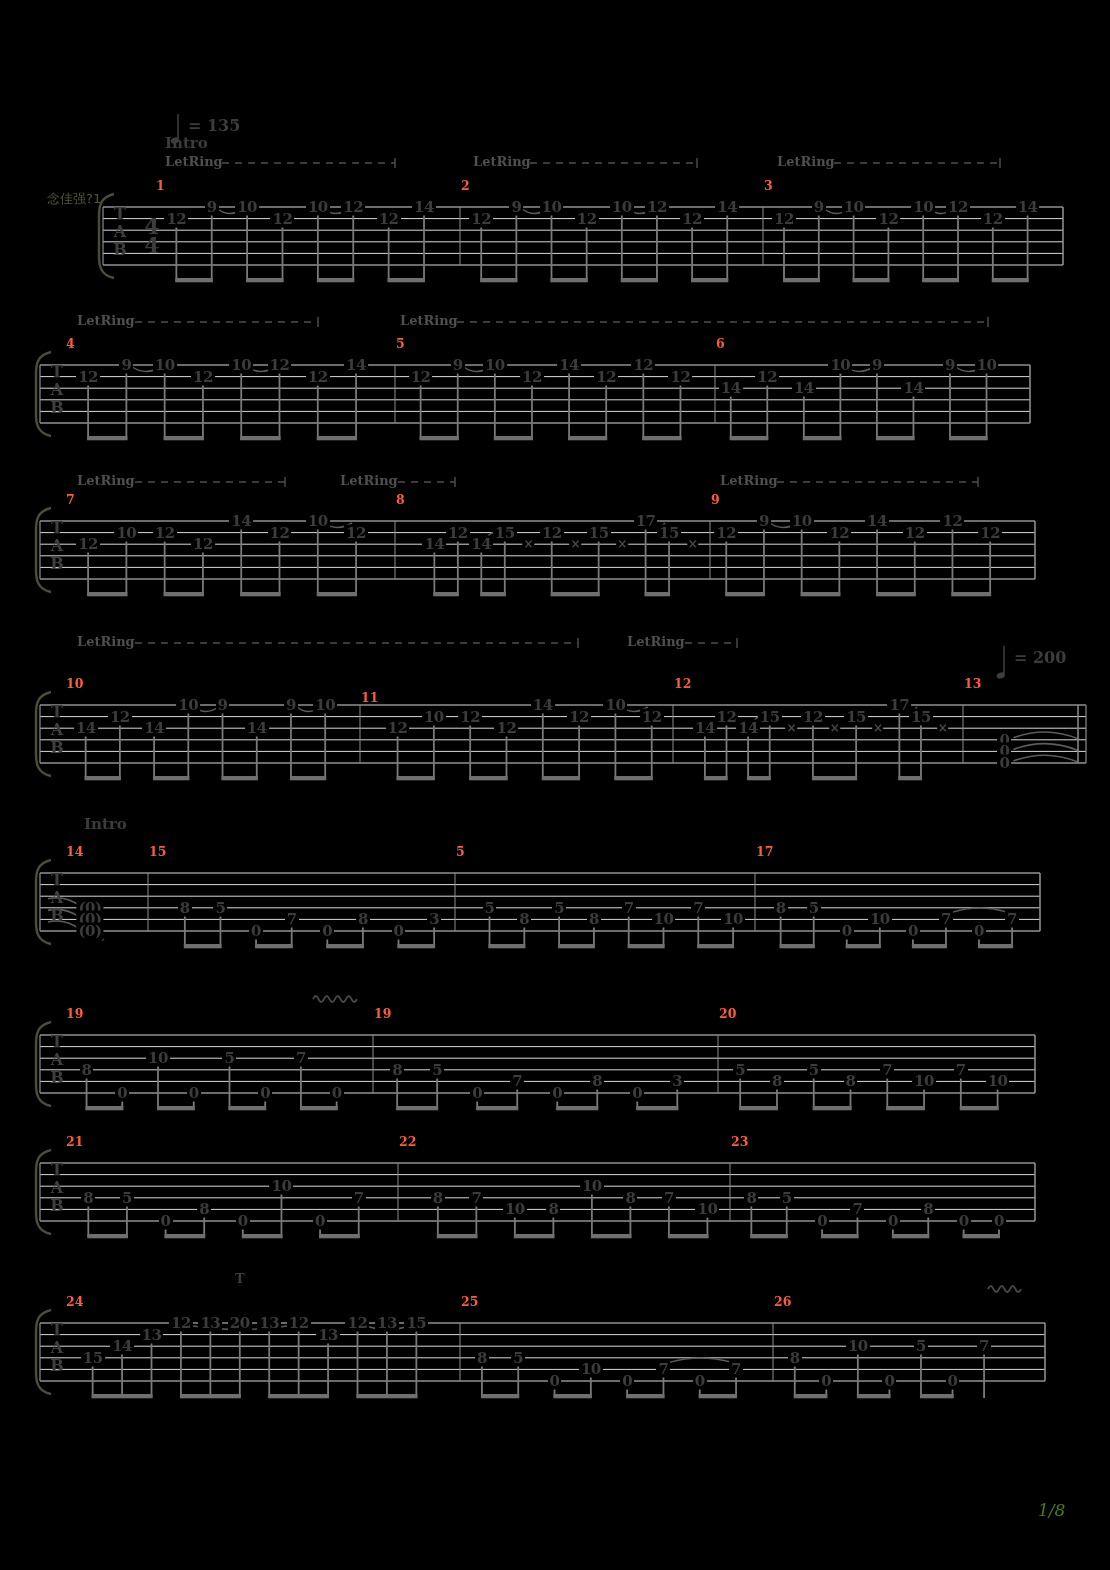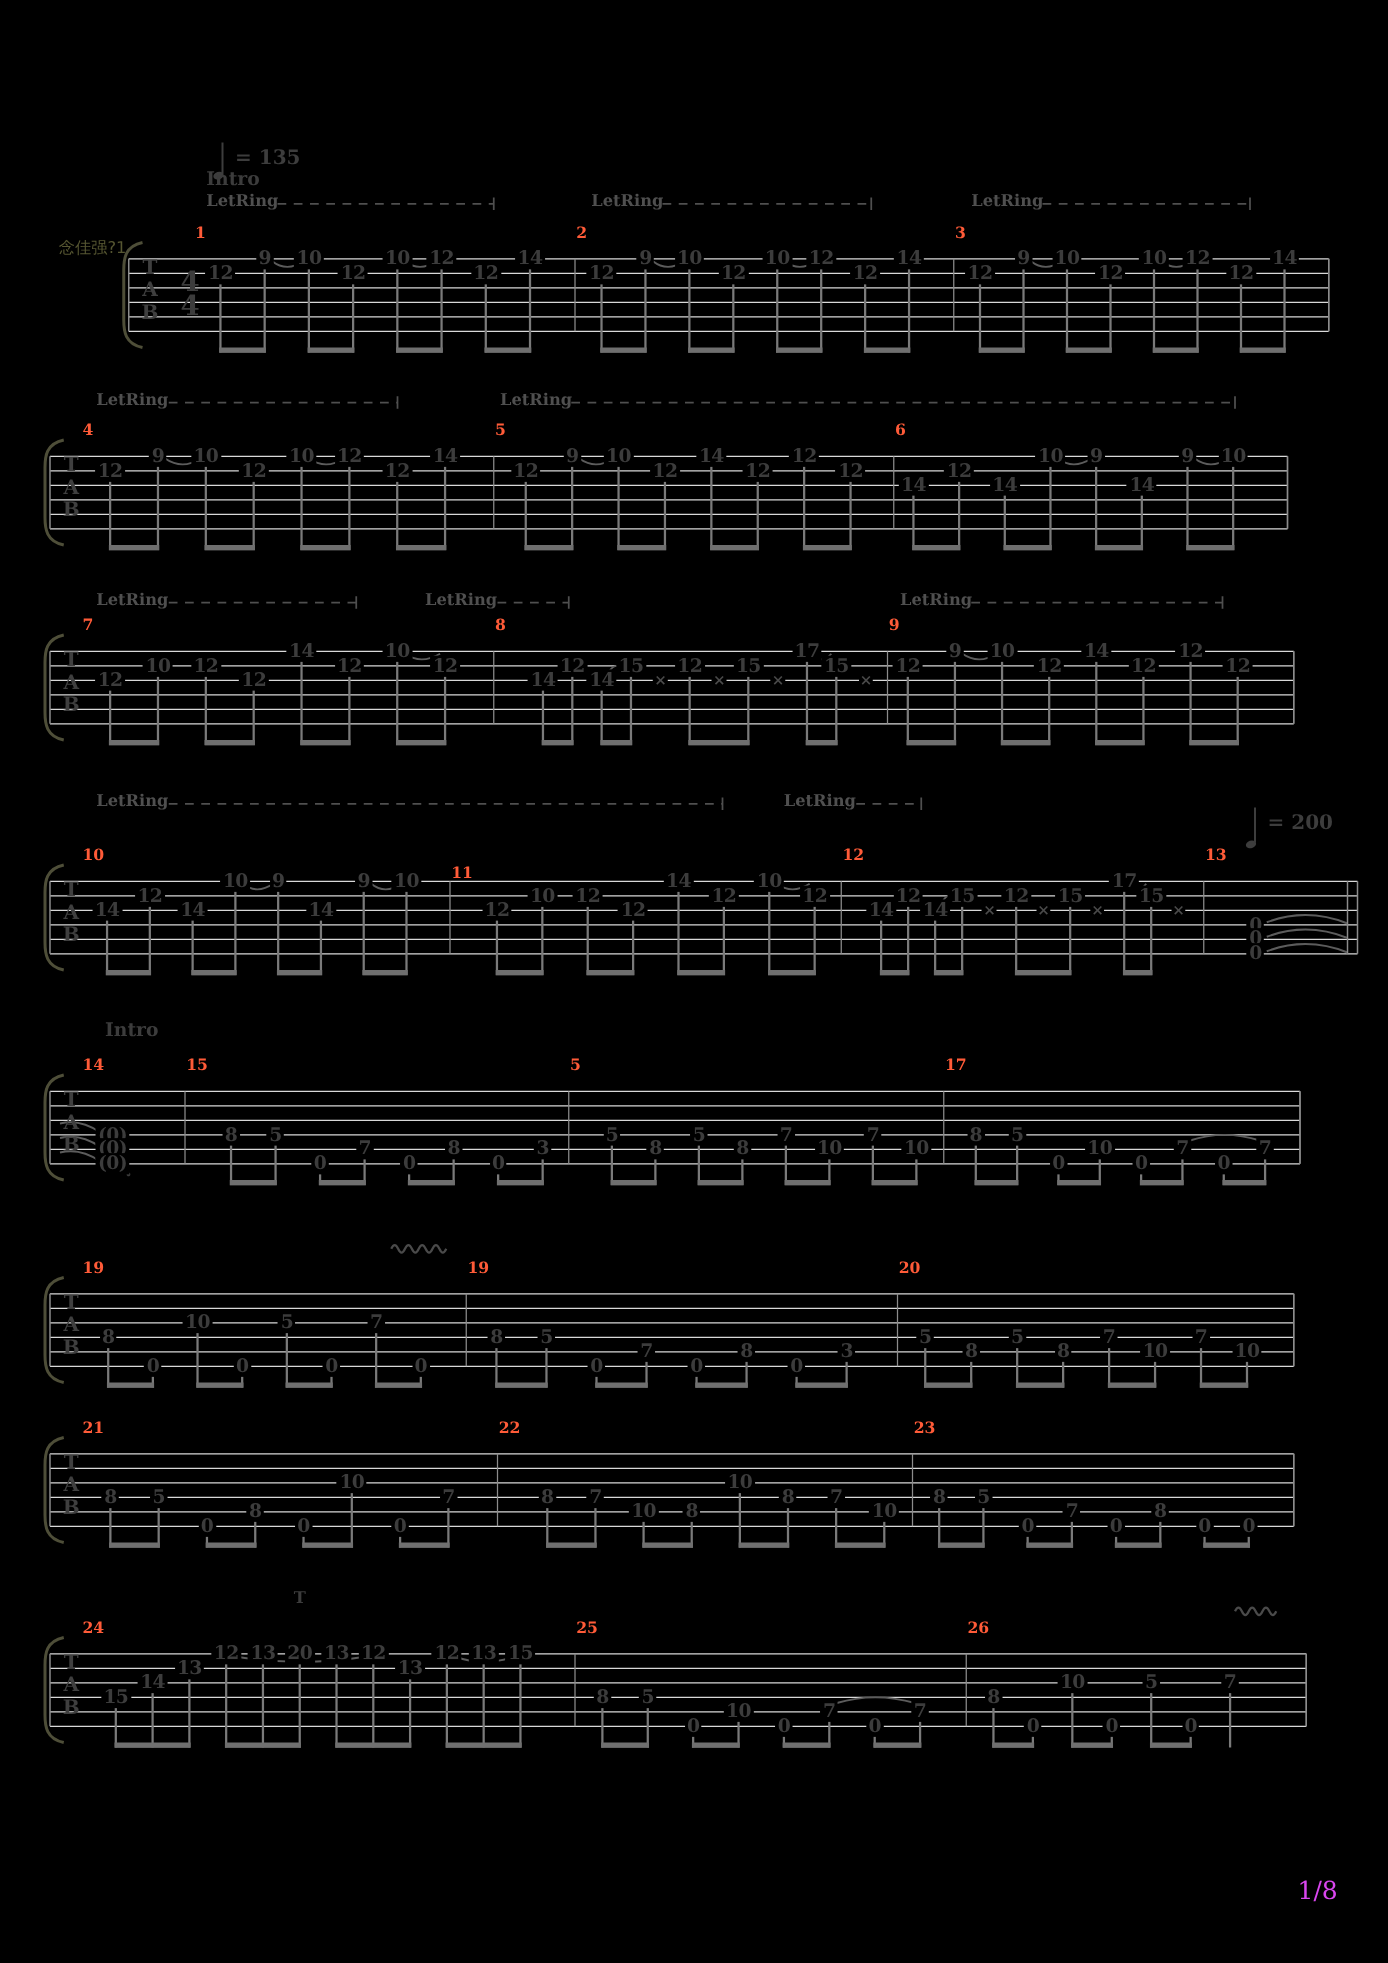--- a/index.html
+++ b/index.html
@@ -13,21 +13,21 @@
   .mnum{position:absolute;z-index:3;font-weight:bold;font-size:12.5px;color:#ff5b38;line-height:1;}
   .letring{position:absolute;z-index:3;font-weight:bold;font-size:13px;color:#4f4f4f;line-height:1;}
   .slabel{position:absolute;z-index:3;font-weight:bold;color:#3c3c3c;line-height:1;}
   .tab-letter{position:absolute;z-index:3;transform:translate(-50%,-50%);
         font-weight:bold;font-size:16px;color:#3f3f3f;line-height:1;}
   .timesig{position:absolute;z-index:3;transform:translate(-50%,-50%);
         font-weight:bold;font-size:22px;color:#3c3c3c;line-height:1;}
   .tempo{position:absolute;z-index:3;font-weight:bold;font-size:16px;color:#3d3d3d;line-height:1;}
   .track-label{position:absolute;z-index:3;font-size:13px;color:#565631;line-height:1;
         font-family:"DejaVu Sans",sans-serif;}
-  .pagenum{position:absolute;z-index:3;font-size:20px;color:#d946ef;line-height:1;}
+  .pagenum{position:absolute;z-index:3;font-size:17px;color:#4d7c0f;line-height:1;font-style:italic;}
 </style>
 </head>
 <body>
 
 <div class="page">
   <svg class="score-svg" width="1110" height="1570">
       <line x1="178" y1="114" x2="178" y2="139" stroke="#3d3d3d" stroke-width="1.6"></line>
       <ellipse cx="174.8" cy="140.5" rx="4.2" ry="3" fill="#3d3d3d" transform="rotate(-18 174.8 140.5)"></ellipse>
       <line x1="1004" y1="646" x2="1004" y2="674" stroke="#3d3d3d" stroke-width="1.6"></line>
       <ellipse cx="1000.8" cy="675.5" rx="4.2" ry="3" fill="#3d3d3d" transform="rotate(-18 1000.8 675.5)"></ellipse>

